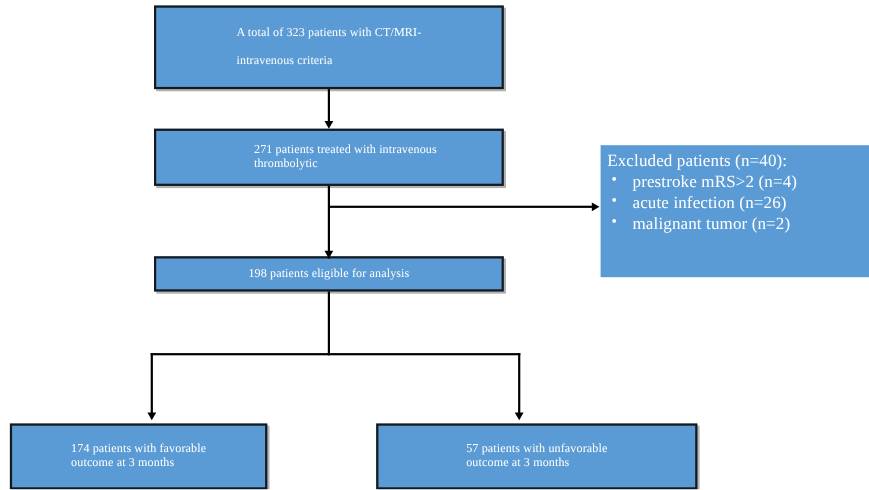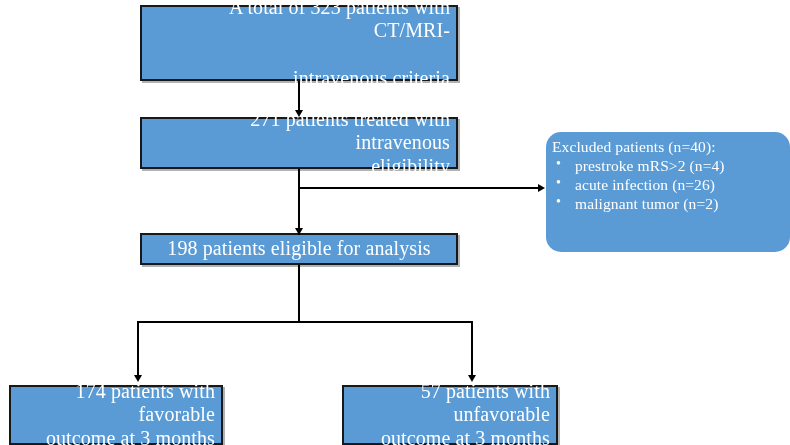--- a/index.html
+++ b/index.html
@@ -17,49 +17,48 @@
   }
 
   .node {
     position: absolute;
     box-sizing: border-box;
     background: #5B9BD5;
     color: #ffffff;
     display: flex;
     align-items: center;
     justify-content: center;
-    text-align: right;
+    text-align: left;
     line-height: 1.18;
-    font-size: 20px;
+    font-size: 11px;
     letter-spacing: 0.1px;
     padding: 2px 6px;
   }
   .node.bordered {
     border: 2px solid #17181a;
     box-shadow: 2px 2px 0 rgba(0,0,0,0.30);
   }
 
   
   #node-total       { left: 140px; top: 5px;   width: 318px; height: 76px; }
   #node-treated     { left: 140px; top: 117px; width: 318px; height: 52px; padding-left: 36px; }
   #node-eligible    { left: 140px; top: 233px; width: 318px; height: 32px; }
-  #node-favorable   { left: 9px;   top: 385px; width: 214px; height: 60px; }
-  #node-unfavorable { left: 342px; top: 385px; width: 216px; height: 60px; }
+  #node-favorable   { left: 9px;   top: 385px; width: 234px; height: 60px; }
+  #node-unfavorable { left: 342px; top: 385px; width: 292px; height: 60px; }
 
   #node-excluded {
     left: 546px;
     top: 132px;
     width: 244px;
     height: 120px;
     display: block;
     text-align: left;
     padding: 5px 4px 4px 6px;
     font-size: 15.5px;
     line-height: 1.235;
-    border-radius: 15px;
   }
   #node-excluded .excl-title { display: block; white-space: nowrap; }
   #node-excluded ul {
     margin: 0;
     padding: 0;
     list-style: none;
   }
   #node-excluded li {
     display: block;
     white-space: nowrap;
@@ -117,21 +116,21 @@
 </head>
 <body>
 
 <div id="canvas">
 
   <div class="node bordered" id="node-total">
     <span><span>A total of 323 patients with CT/MRI-</span><br><br><span>intravenous criteria</span></span>
   </div>
 
   <div class="node bordered" id="node-treated">
-    <span><span>271 patients treated with intravenous</span><br><span>eligibility</span></span>
+    <span><span>271 patients treated with intravenous</span><br><span>thrombolytic</span></span>
   </div>
 
   <div class="node bordered" id="node-eligible">
     <span>198 patients eligible for analysis</span>
   </div>
 
   <div class="node" id="node-excluded">
     <span class="excl-title">Excluded patients (n=40):</span>
     <ul>
       <li>prestroke mRS&gt;2 (n=4)</li>

